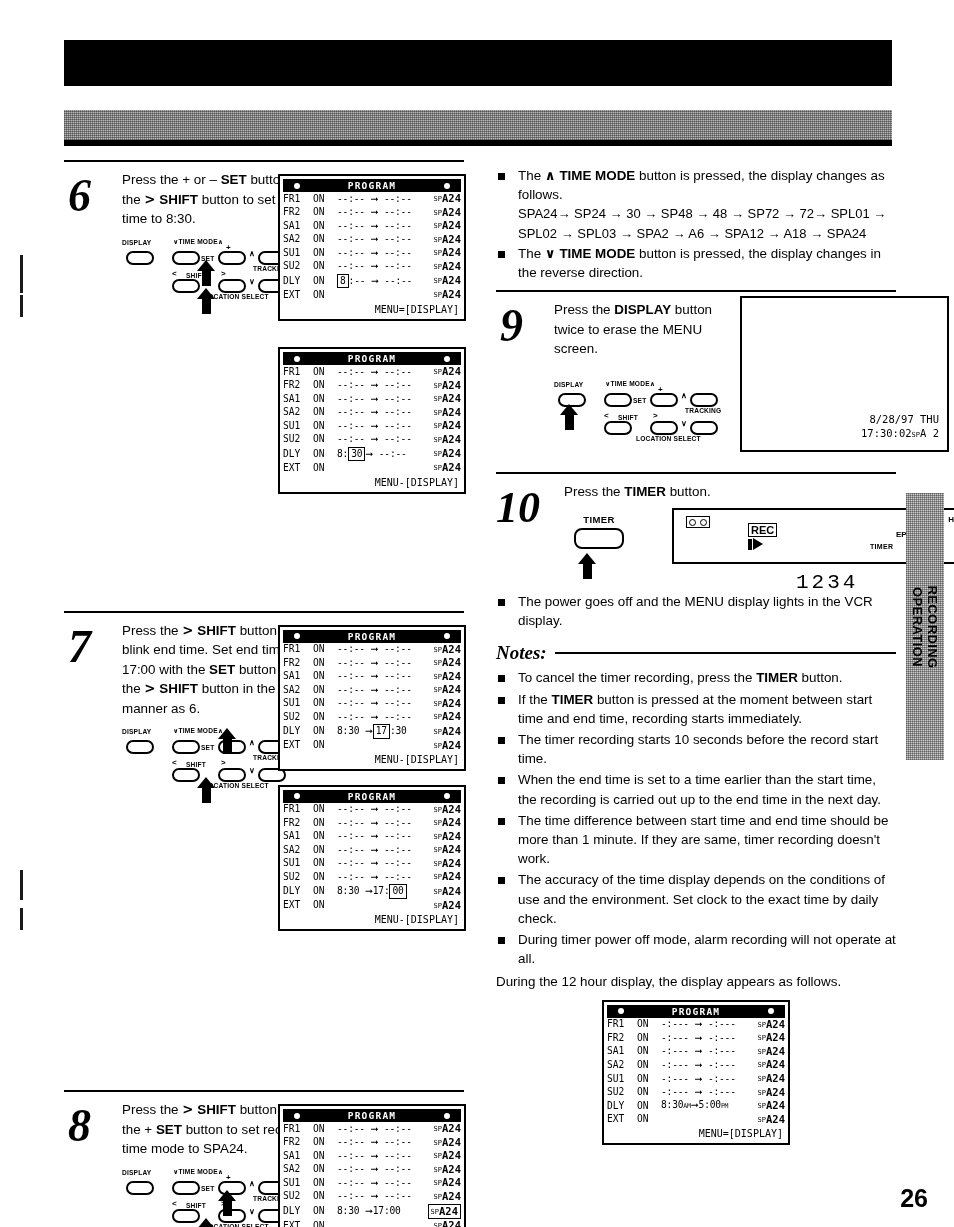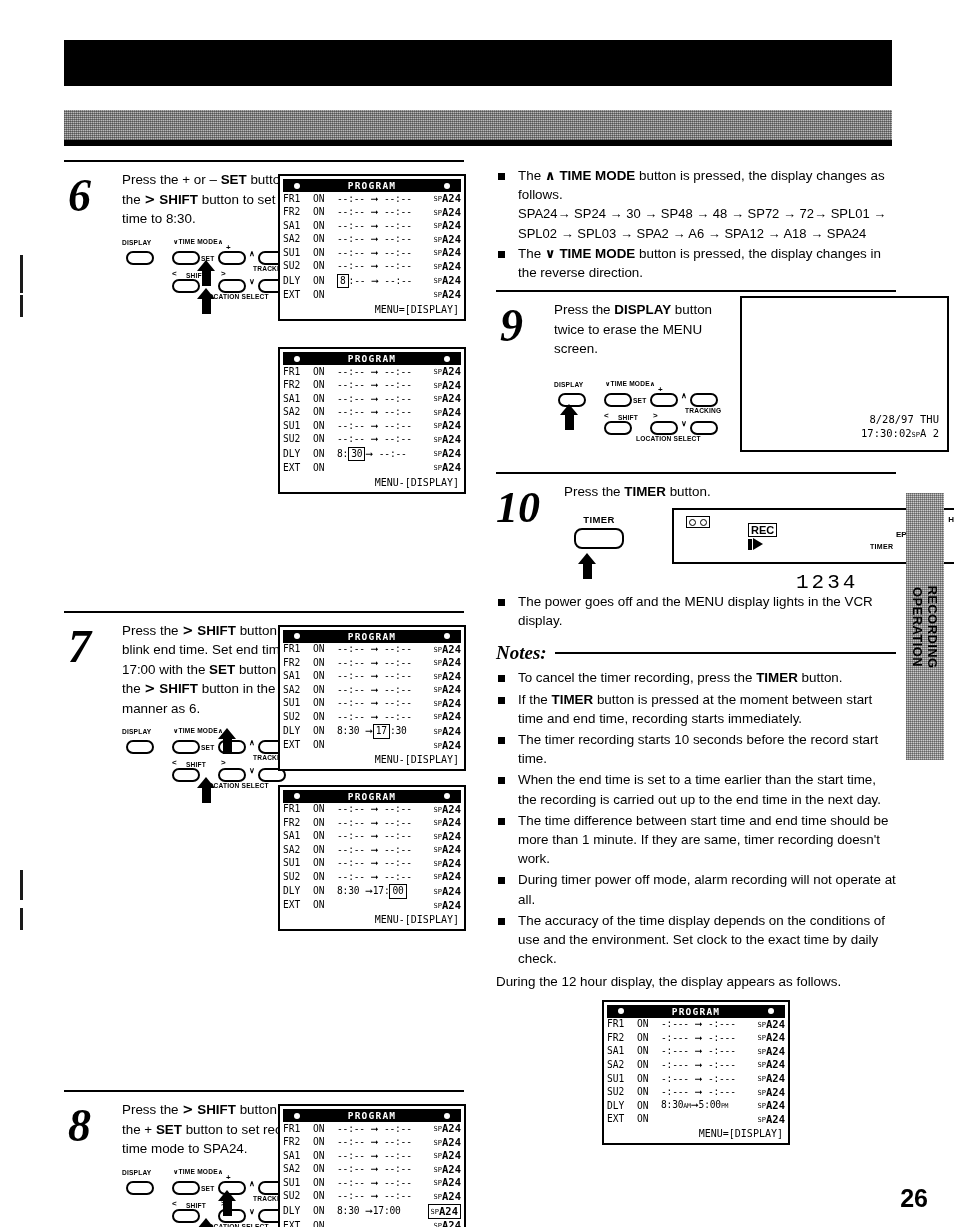--- a/index.html
+++ b/index.html
@@ -477,22 +477,22 @@
     <div class="notes-h">
       <div class="t">Notes:</div>
       <div class="ln"></div>
     </div>
     <ul class="b" style="margin-top:4px;">
       <li>To cancel the timer recording, press the <b>TIMER</b> button.</li>
       <li>If the <b>TIMER</b> button is pressed at the moment between start time and end time, recording starts immediately.</li>
       <li>The timer recording starts 10 seconds before the record start time.</li>
       <li>When the end time is set to a time earlier than the start time, the recording is carried out up to the end time in the next day.</li>
       <li>The time difference between start time and end time should be more than 1 minute. If they are same, timer recording doesn't work.</li>
+      <li>The accuracy of the time display depends on the conditions of use and the environment. Set clock to the exact time by daily check.</li>
       <li>During timer power off mode, alarm recording will not operate at all.</li>
-      <li>The accuracy of the time display depends on the conditions of use and the environment. Set clock to the exact time by daily check.</li>
       <li class="nobullet" style="margin-top:4px;">During the 12 hour display, the display appears as follows.</li>
     </ul>
 
     <div style="display:flex;justify-content:center;margin-top:8px;">
       <div class="prog">
         <div class="prog-title">
           <span class="dot"></span>
           <span>PROGRAM</span>
           <span class="dot"></span>
         </div>

